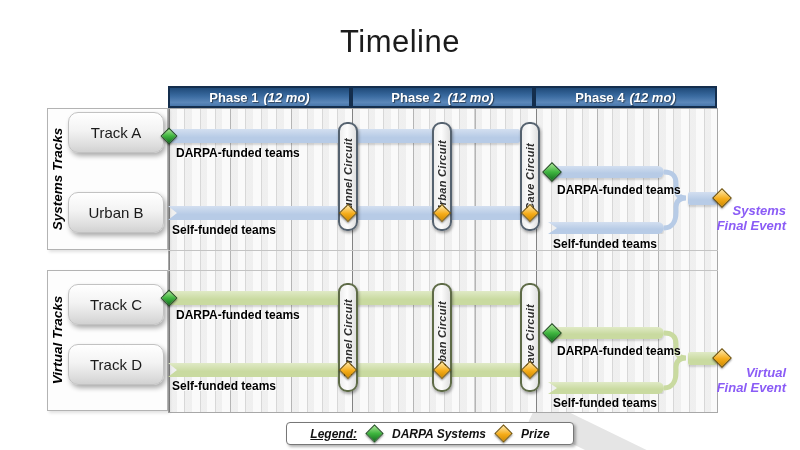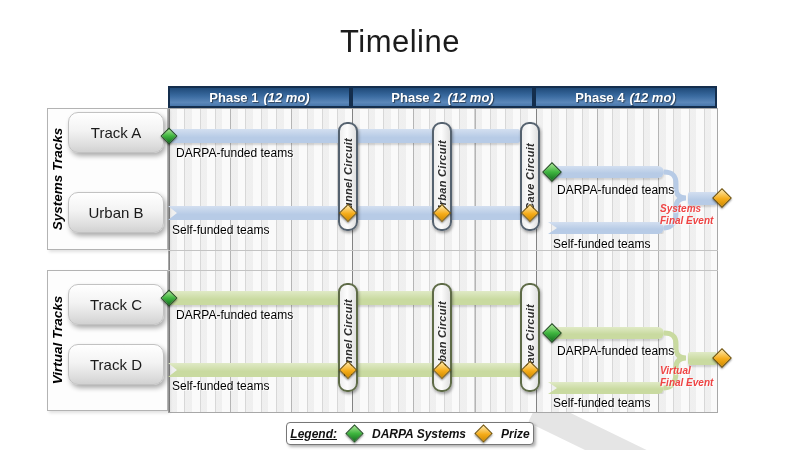--- a/index.html
+++ b/index.html
@@ -75,31 +75,31 @@
   }
   
   .diamond{transform:translate(-50%,-50%) rotate(45deg);z-index:5;box-shadow:1px 1px 2px rgba(0,0,0,.4);}
   .d-green{background:linear-gradient(135deg,#a9e694 0%,var(--darpa-green) 50%,#157020 100%);border:1px solid #1c4a1c;}
   .d-orange{background:linear-gradient(135deg,#ffe9a8 0%,var(--prize-orange) 55%,#cf8a00 100%);border:1px solid #6e4e00;}
   .d-sm{width:10px;height:10px;}
   .d-md{width:11px;height:11px;}
   .d-lg{width:12px;height:12px;}
   
   .teamlabel{
-    z-index:5;white-space:nowrap;font-size:12px;font-weight:normal;color:#000;
+    z-index:5;white-space:nowrap;font-size:12px;font-weight:bold;color:#000;
     text-shadow:1px 1px 0 rgba(255,255,255,.85);
   }
   .finallabel{
-    z-index:5;width:126px;text-align:left;line-height:1.18;
-    font-size:10px;font-weight:bold;font-style:italic;color:#ef4444;
+    z-index:5;width:126px;text-align:right;line-height:1.18;
+    font-size:13px;font-weight:bold;font-style:italic;color:#8b5cf6;
     text-shadow:1px 1px 1px rgba(255,255,255,.9);
   }
   
   .legend{
-    left:286px;top:422px;width:248px;height:23px;box-sizing:border-box;z-index:6;
+    left:286px;top:422px;width:288px;height:23px;box-sizing:border-box;z-index:6;
     background:#fff;border:1.5px solid #777;border-radius:4px;
     box-shadow:2px 2px 3px rgba(0,0,0,.3);
     display:flex;align-items:center;justify-content:center;gap:11px;
     font-size:12px;font-weight:bold;font-style:italic;color:#111;
   }
   .legend .legend-title{text-decoration:underline;}
   .legend .diamond{position:relative;transform:rotate(45deg);}
 </style>
 </head>
 <body>

